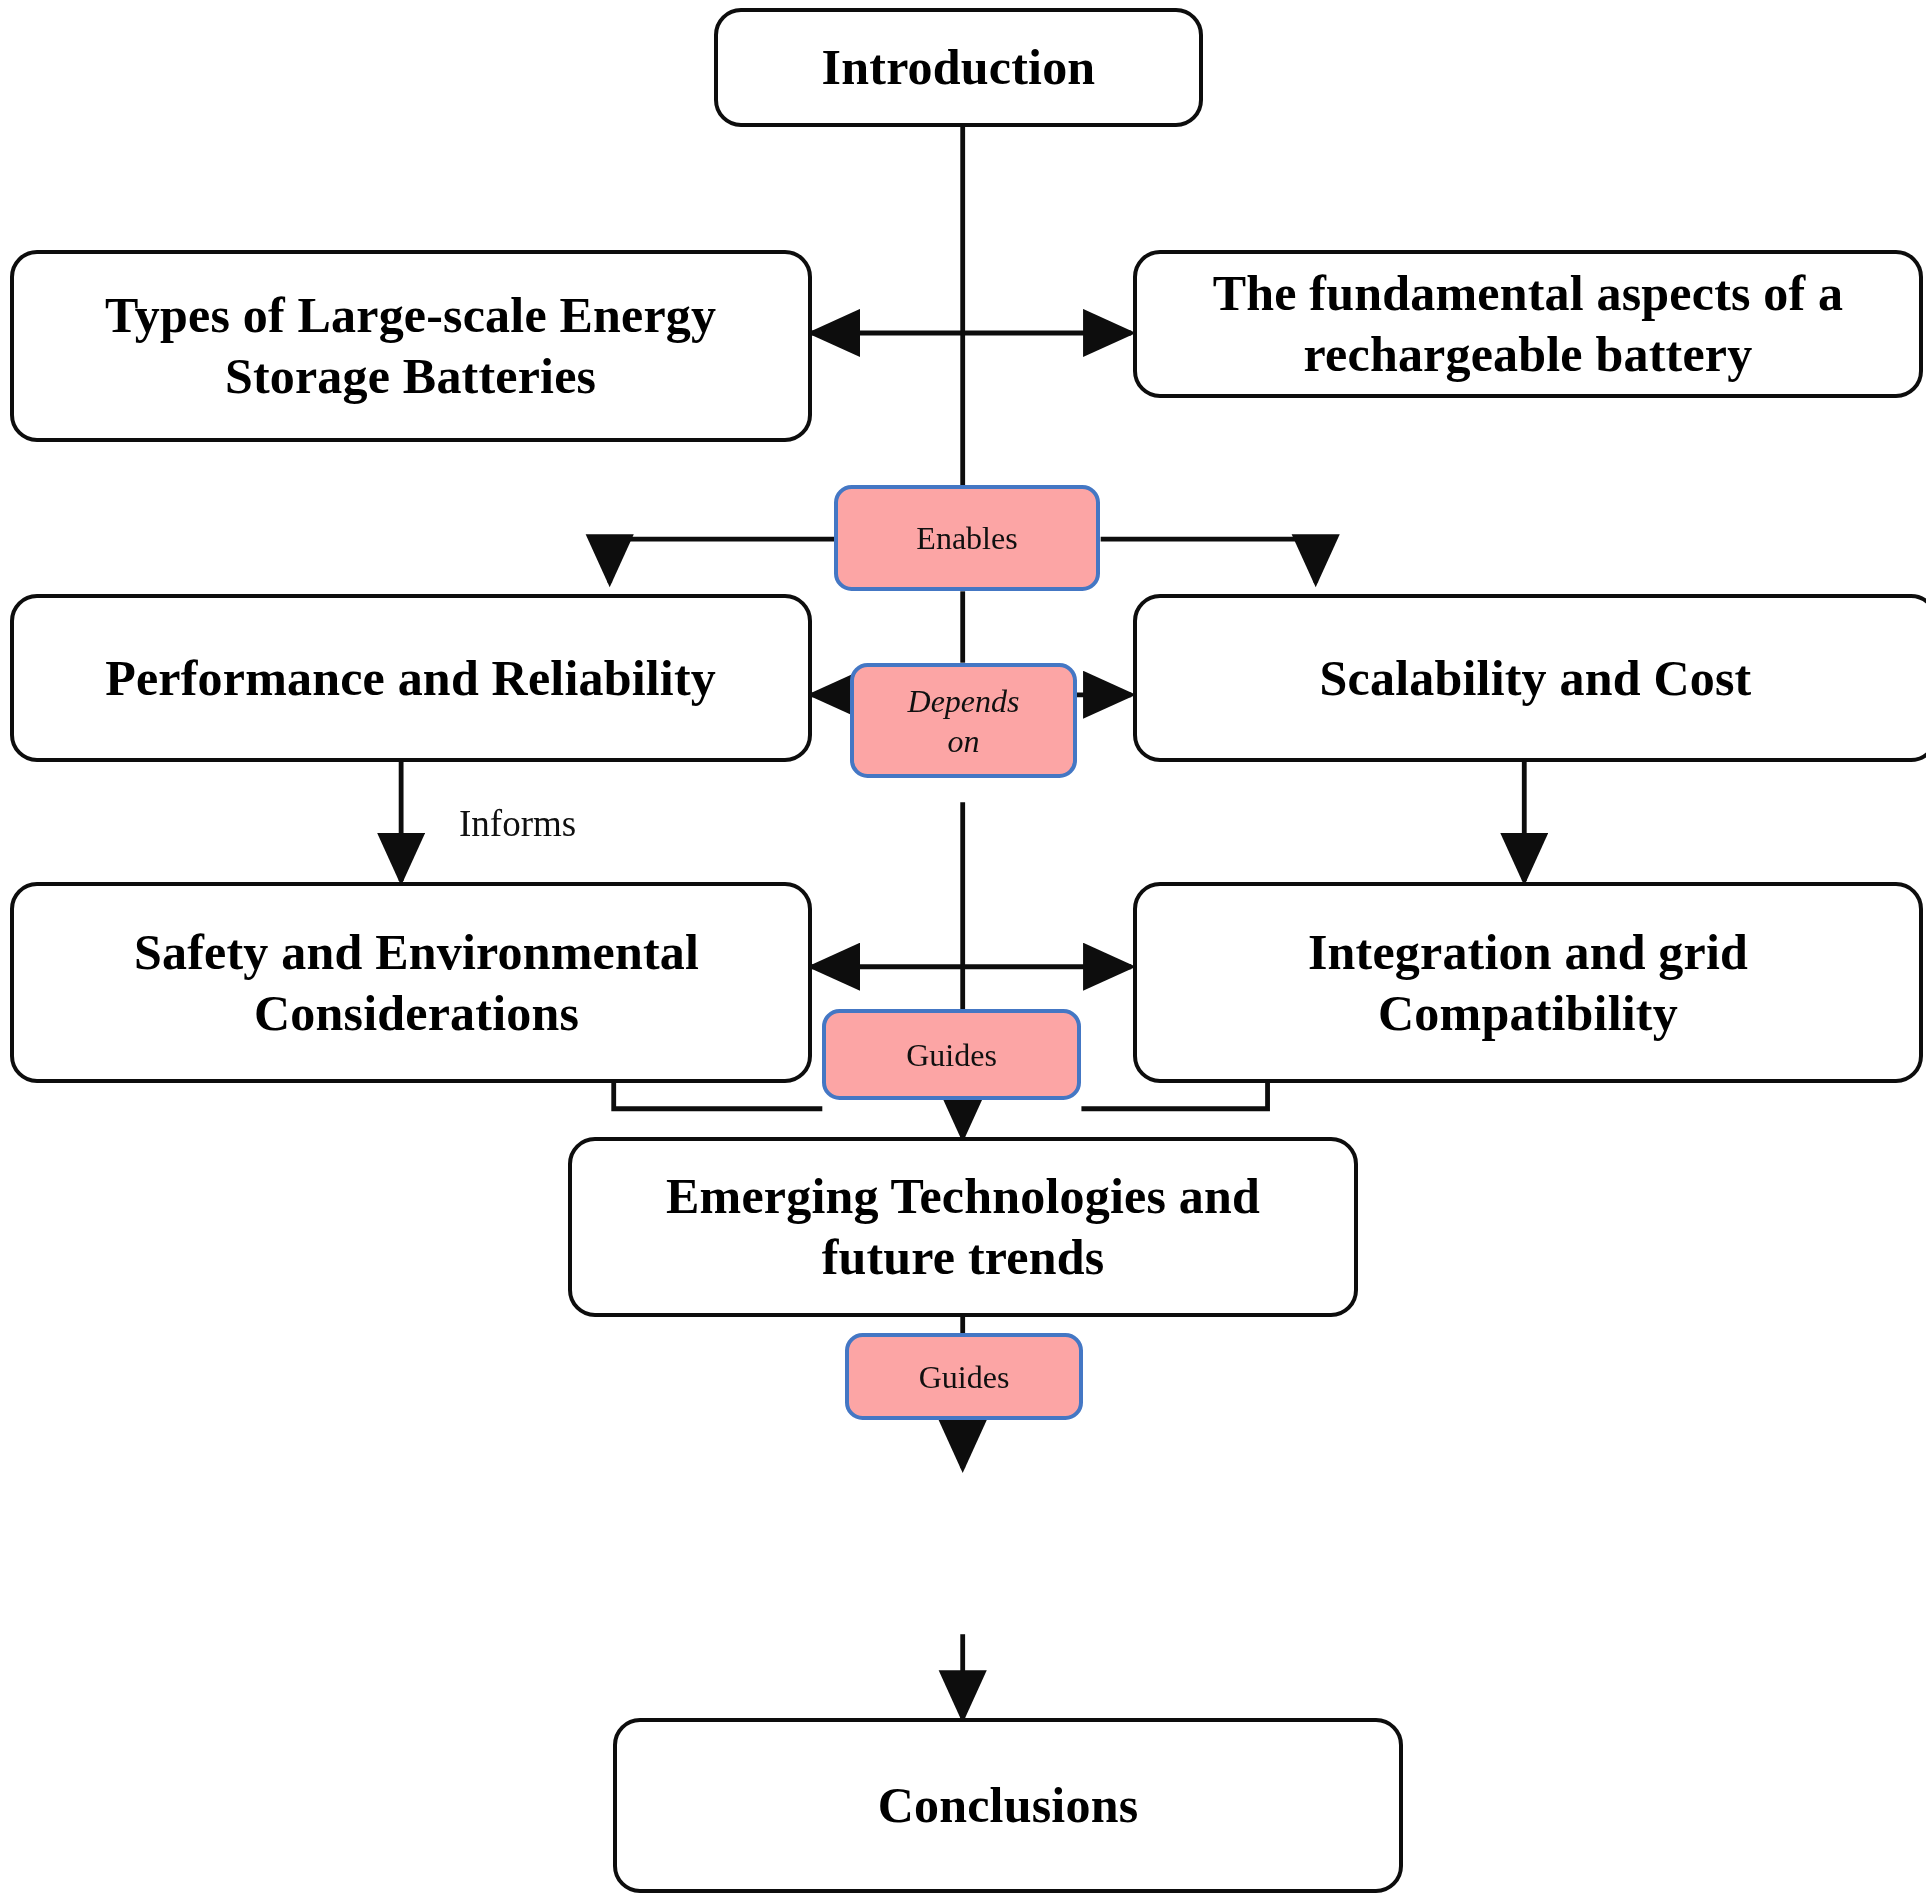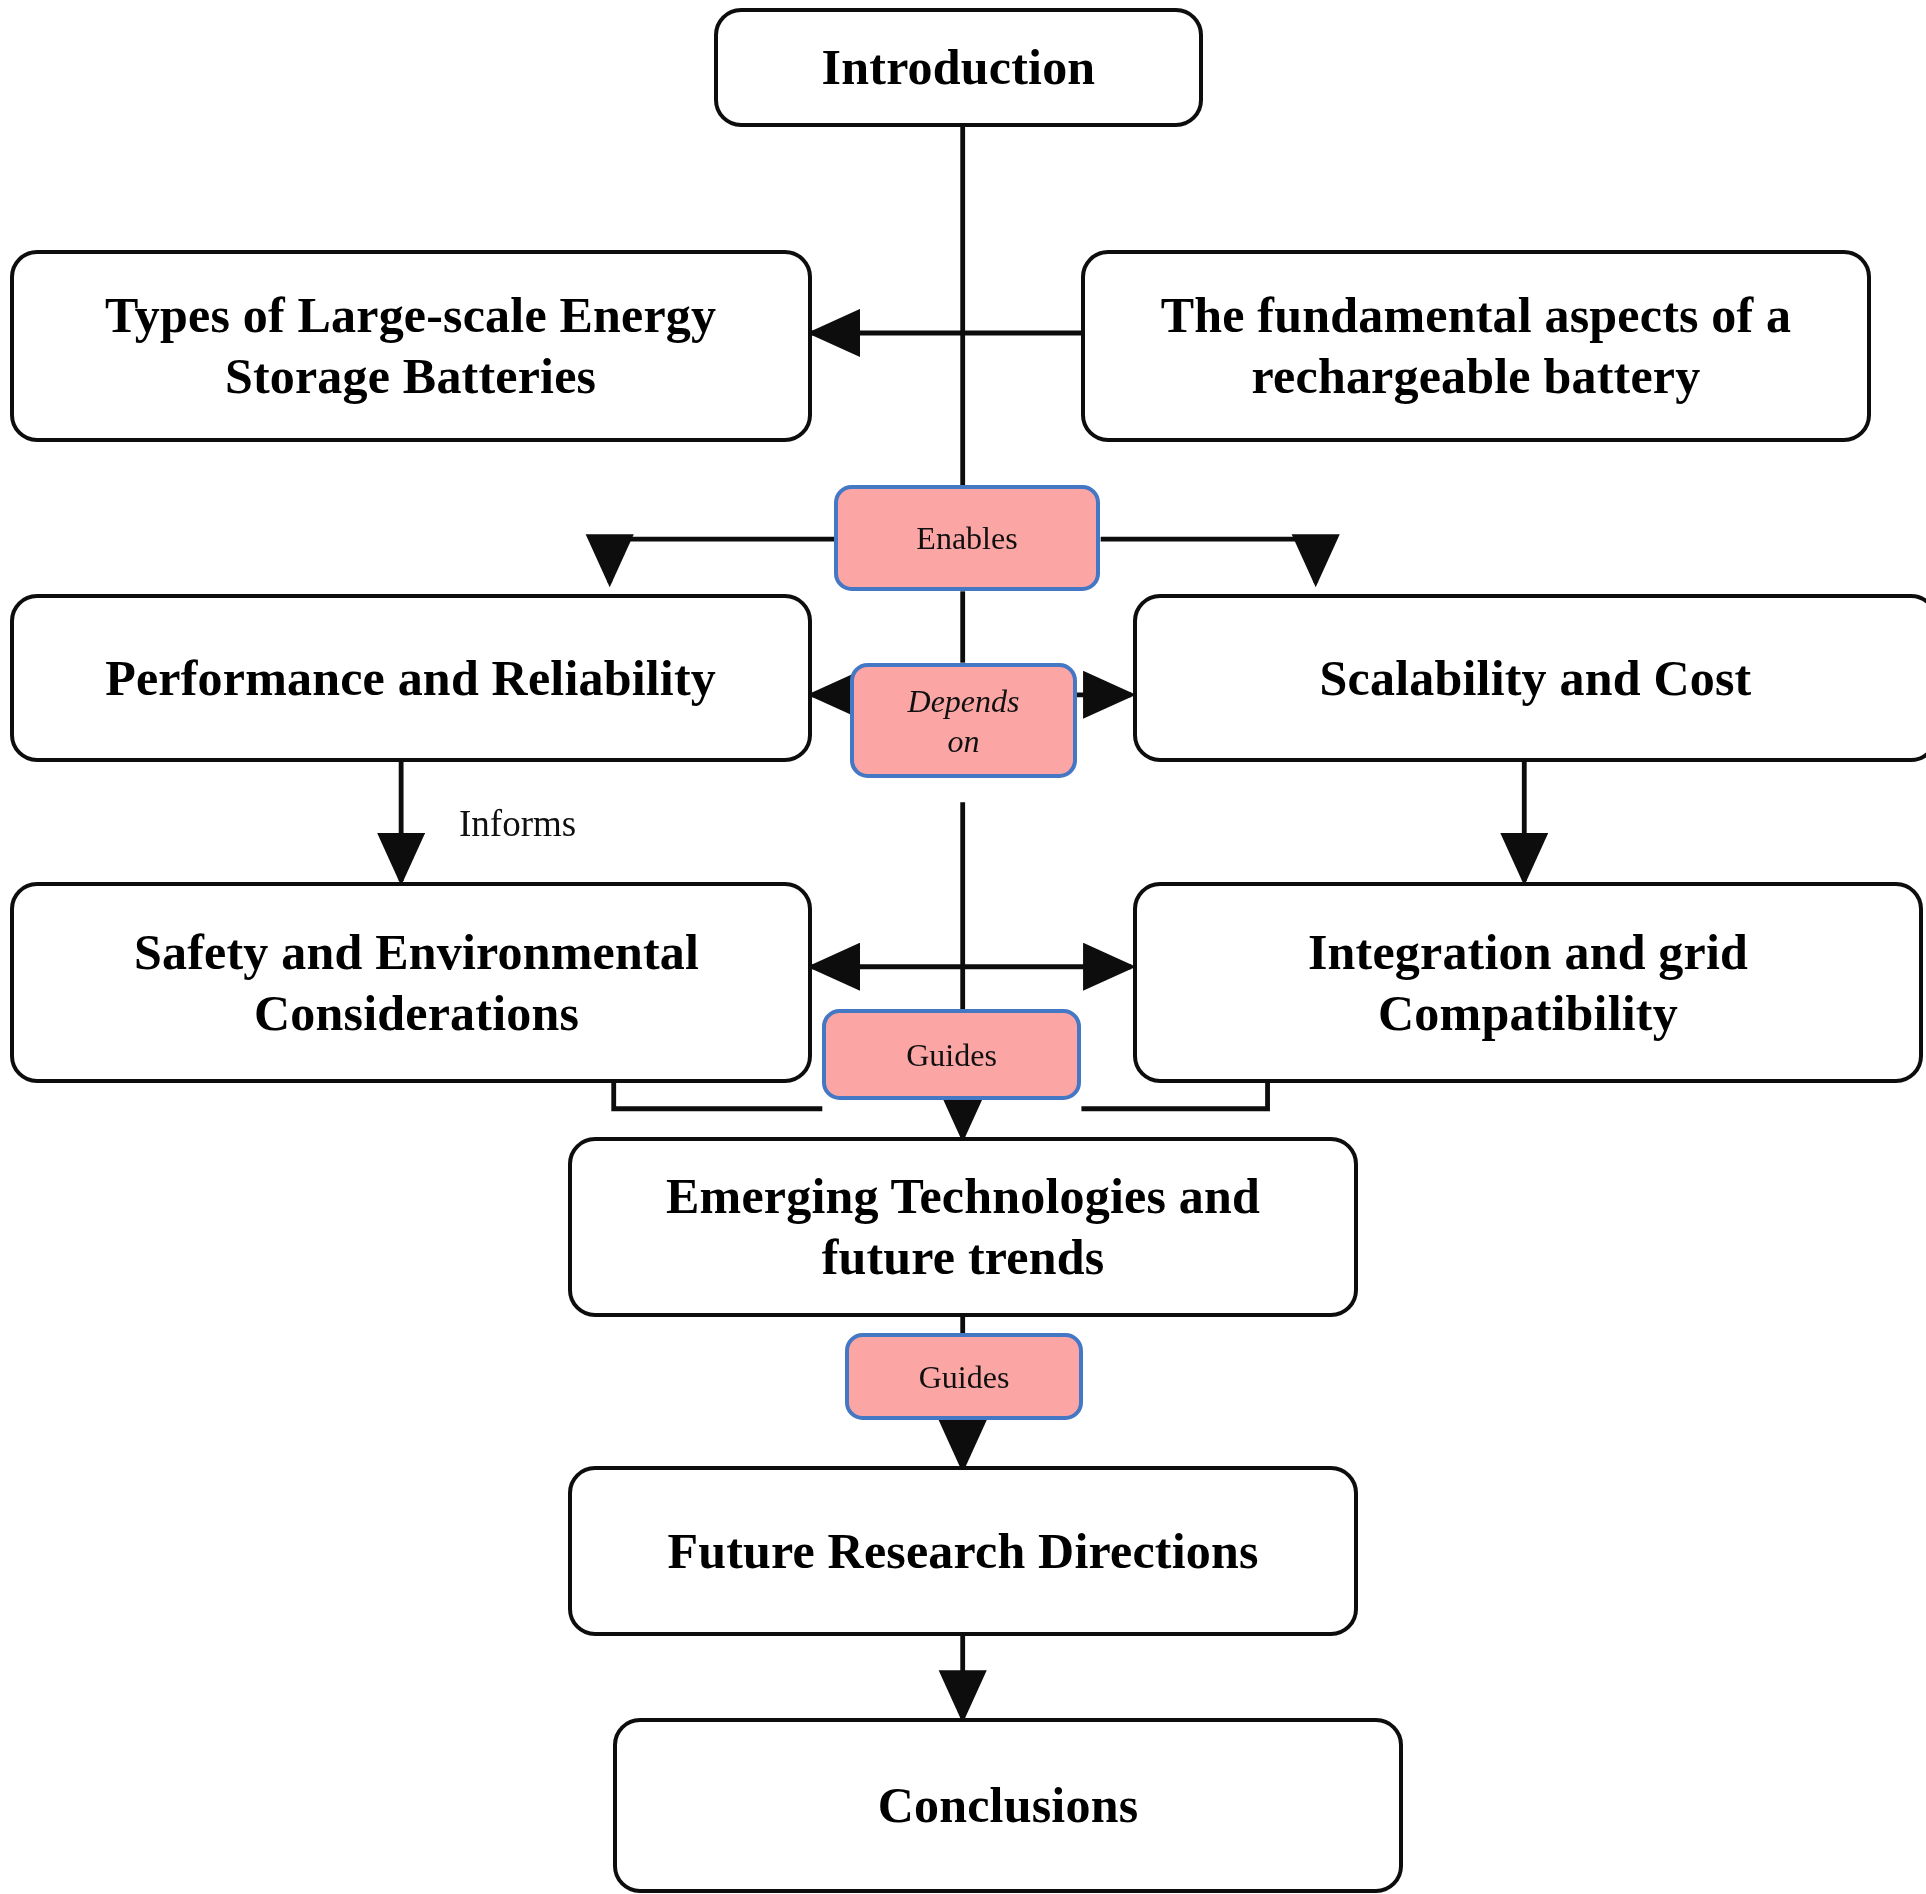--- a/index.html
+++ b/index.html
@@ -126,21 +126,21 @@
 
   <div class="node" style="left:714px; top:8px; width:489px; height:119px;">
     <span class="lbl">Introduction</span>
   </div>
 
   <div class="node two-line" style="left:9.6px; top:250px; width:802px; height:192px;">
     <span class="lbl">Types of Large-scale Energy
 Storage Batteries</span>
   </div>
 
-  <div class="node two-line" style="left:1081px; top:250px; width:790px; height:192px;">
+  <div class="node two-line" style="left:1133px; top:250px; width:790px; height:148px;">
     <span class="lbl">The fundamental aspects of a
 rechargeable battery</span>
   </div>
 
   <div class="node" style="left:9.6px; top:594px; width:802px; height:168px;">
     <span class="lbl">Performance and Reliability</span>
   </div>
 
   <div class="node" style="left:1133px; top:594px; width:805px; height:168px;">
     <span class="lbl">Scalability and Cost</span>
@@ -154,23 +154,20 @@
   <div class="node two-line" style="left:1133px; top:882px; width:790px; height:201px;">
     <span class="lbl">Integration and grid
 Compatibility</span>
   </div>
 
   <div class="node two-line" style="left:568px; top:1137px; width:790px; height:180px;">
     <span class="lbl">Emerging Technologies and
 future trends</span>
   </div>
 
-  <div class="node" style="left:568px; top:1466px; width:790px; height:170px;">
-    <span class="lbl">Future Research Directions</span>
-  </div>
 
   <div class="node" style="left:568px; top:1718px; width:790px; height:175px;margin-left:45px;">
     <span class="lbl">Conclusions</span>
   </div>
 
   <div class="conn" style="left:834px; top:485px; width:266px; height:106px;">
     <span class="lbl">Enables</span>
   </div>
 
   <div class="conn" style="left:850px; top:663px; width:227px; height:115px;font-style:italic;">

